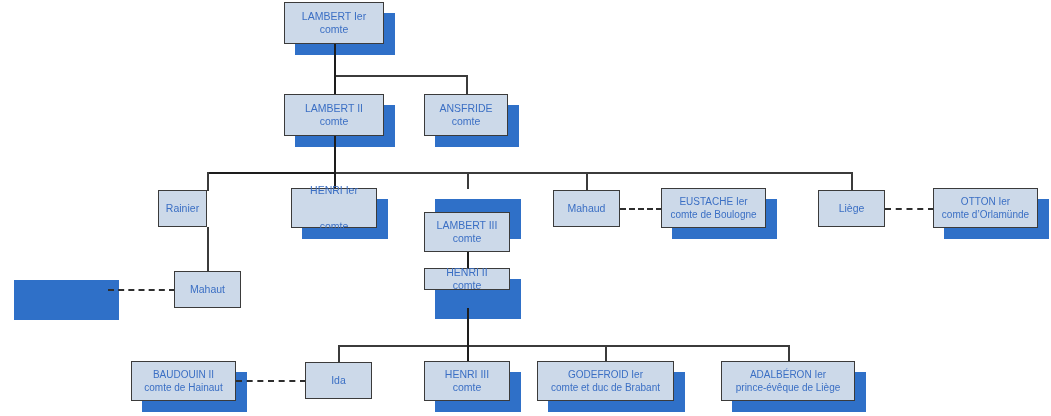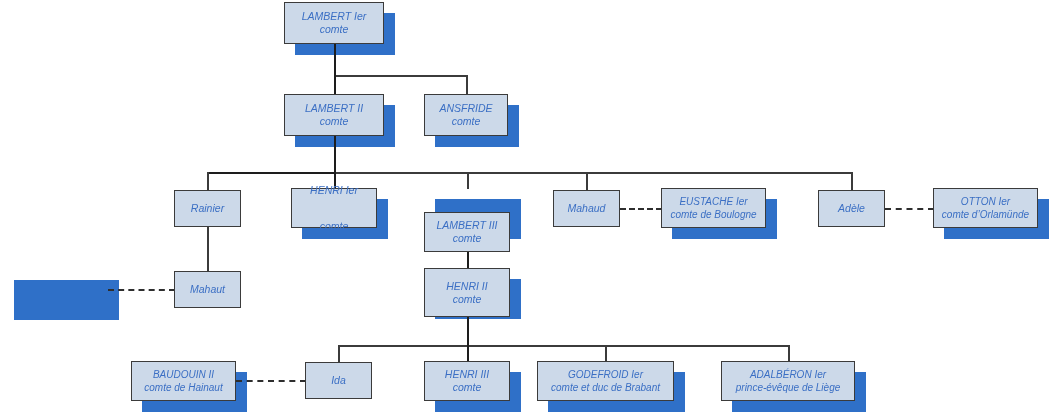--- a/index.html
+++ b/index.html
@@ -28,21 +28,20 @@
     display: flex;
     flex-direction: column;
     align-items: center;
     justify-content: center;
     z-index: 5;
     white-space: nowrap;
   }
   .node .l1, .node .l2 {
     display: block;
     width: 100%;
-    font-style: italic;
   }
   .node.tight {
     font-size: 10px;
   }
   
   .shadow {
     position: absolute;
     background: #2f70c8;
     z-index: 2;
   }
@@ -125,21 +124,21 @@
   <div class="node" style="left:284px; top:94px; width:100px; height:42px;">
     <span class="l1">LAMBERT II</span>
     <span class="l2">comte</span>
   </div>
 
   <div class="node" style="left:424px; top:94px; width:84px; height:42px;">
     <span class="l1">ANSFRIDE</span>
     <span class="l2">comte</span>
   </div>
 
-  <div class="node" style="left:174px; top:190px; width:67px; height:37px;">
+  <div class="node" style="left:158px; top:190px; width:49px; height:37px;">
     <span class="l1">Rainier</span>
   </div>
 
   <div class="node" style="left:291px; top:188px; width:86px; height:40px;gap:23px;">
     <span class="l1">HENRI Ier</span>
     <span class="l2">comte</span>
   </div>
 
   <div class="node" style="left:424px; top:188px; width:86px; height:40px;margin-top:24px;">
     <span class="l1">LAMBERT III</span>
@@ -149,34 +148,34 @@
   <div class="node" style="left:553px; top:190px; width:67px; height:37px;">
     <span class="l1">Mahaud</span>
   </div>
 
   <div class="node tight" style="left:661px; top:188px; width:105px; height:40px;">
     <span class="l1">EUSTACHE Ier</span>
     <span class="l2">comte de Boulogne</span>
   </div>
 
   <div class="node" style="left:818px; top:190px; width:67px; height:37px;">
-    <span class="l1">Adèle</span>
+    <span class="l1">Liège</span>
   </div>
 
   <div class="node tight" style="left:933px; top:188px; width:105px; height:40px;">
     <span class="l1">OTTON Ier</span>
     <span class="l2">comte d’Orlamünde</span>
   </div>
 
 
   <div class="node" style="left:174px; top:271px; width:67px; height:37px;">
     <span class="l1">Mahaut</span>
   </div>
 
-  <div class="node" style="left:424px; top:268px; width:86px; height:49px;">
+  <div class="node" style="left:424px; top:268px; width:86px; height:22px;">
     <span class="l1">HENRI II</span>
     <span class="l2">comte</span>
   </div>
 
   <div class="node tight" style="left:131px; top:361px; width:105px; height:40px;">
     <span class="l1">BAUDOUIN II</span>
     <span class="l2">comte de Hainaut</span>
   </div>
 
   <div class="node" style="left:305px; top:362px; width:67px; height:37px;">

